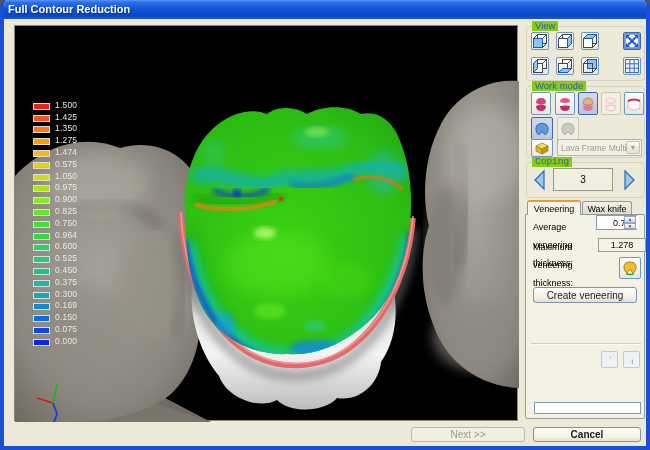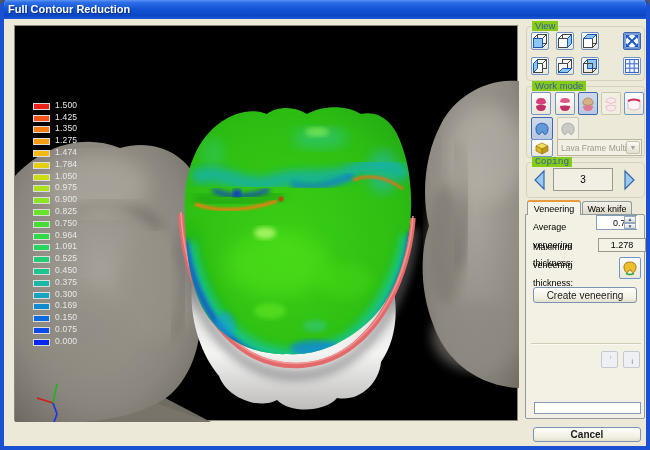--- a/index.html
+++ b/index.html
@@ -189,21 +189,21 @@
         <div class="lg-row">
           <span class="lg-sw" style="background: rgb(248, 157, 14);"></span>
           <span class="lg-val">1.275</span>
         </div>
         <div class="lg-row">
           <span class="lg-sw" style="background: rgb(244, 185, 12);"></span>
           <span class="lg-val">1.474</span>
         </div>
         <div class="lg-row">
           <span class="lg-sw" style="background: rgb(231, 207, 16);"></span>
-          <span class="lg-val">1.784</span>
+          <span class="lg-val">0.575</span>
         </div>
         <div class="lg-row">
           <span class="lg-sw" style="background: rgb(207, 220, 20);"></span>
           <span class="lg-val">1.050</span>
         </div>
         <div class="lg-row">
           <span class="lg-sw" style="background: rgb(174, 227, 26);"></span>
           <span class="lg-val">0.975</span>
         </div>
         <div class="lg-row">
@@ -217,21 +217,21 @@
         <div class="lg-row">
           <span class="lg-sw" style="background: rgb(69, 223, 51);"></span>
           <span class="lg-val">0.750</span>
         </div>
         <div class="lg-row">
           <span class="lg-sw" style="background: rgb(48, 218, 70);"></span>
           <span class="lg-val">0.964</span>
         </div>
         <div class="lg-row">
           <span class="lg-sw" style="background: rgb(40, 213, 94);"></span>
-          <span class="lg-val">1.091</span>
+          <span class="lg-val">0.600</span>
         </div>
         <div class="lg-row">
           <span class="lg-sw" style="background: rgb(34, 205, 120);"></span>
           <span class="lg-val">0.525</span>
         </div>
         <div class="lg-row">
           <span class="lg-sw" style="background: rgb(29, 196, 144);"></span>
           <span class="lg-val">0.450</span>
         </div>
         <div class="lg-row">
@@ -443,16 +443,19 @@
       </svg>
   </button>
   <button class="mini-btn" style="left:619px;top:351px;z-index:4;">
     <svg class="icon" width="14" height="14">
         <path d="M3,11 A4.5,4.5 0 0 1 9.5,5.5" fill="none" stroke="#aab0be" stroke-width="2"></path>
         <polygon points="12,3 6,4.5 10.5,9" fill="#aab0be"></polygon>
       </svg>
   </button>
   <input class="field" style="left: 530px; top: 402px; width: 107px; height: 12px; z-index: 4;" value="">
 
+  <button class="xp-btn dis" style="left:407px;top:427px;width:114px;height:15px;">
+    <span>Next &gt;&gt;</span>
+  </button>
   <button class="xp-btn" style="left:529px;top:427px;width:108px;height:15px;font-weight:bold;">
     <span>Cancel</span>
   </button>
 </div>
 
 </body></html>

